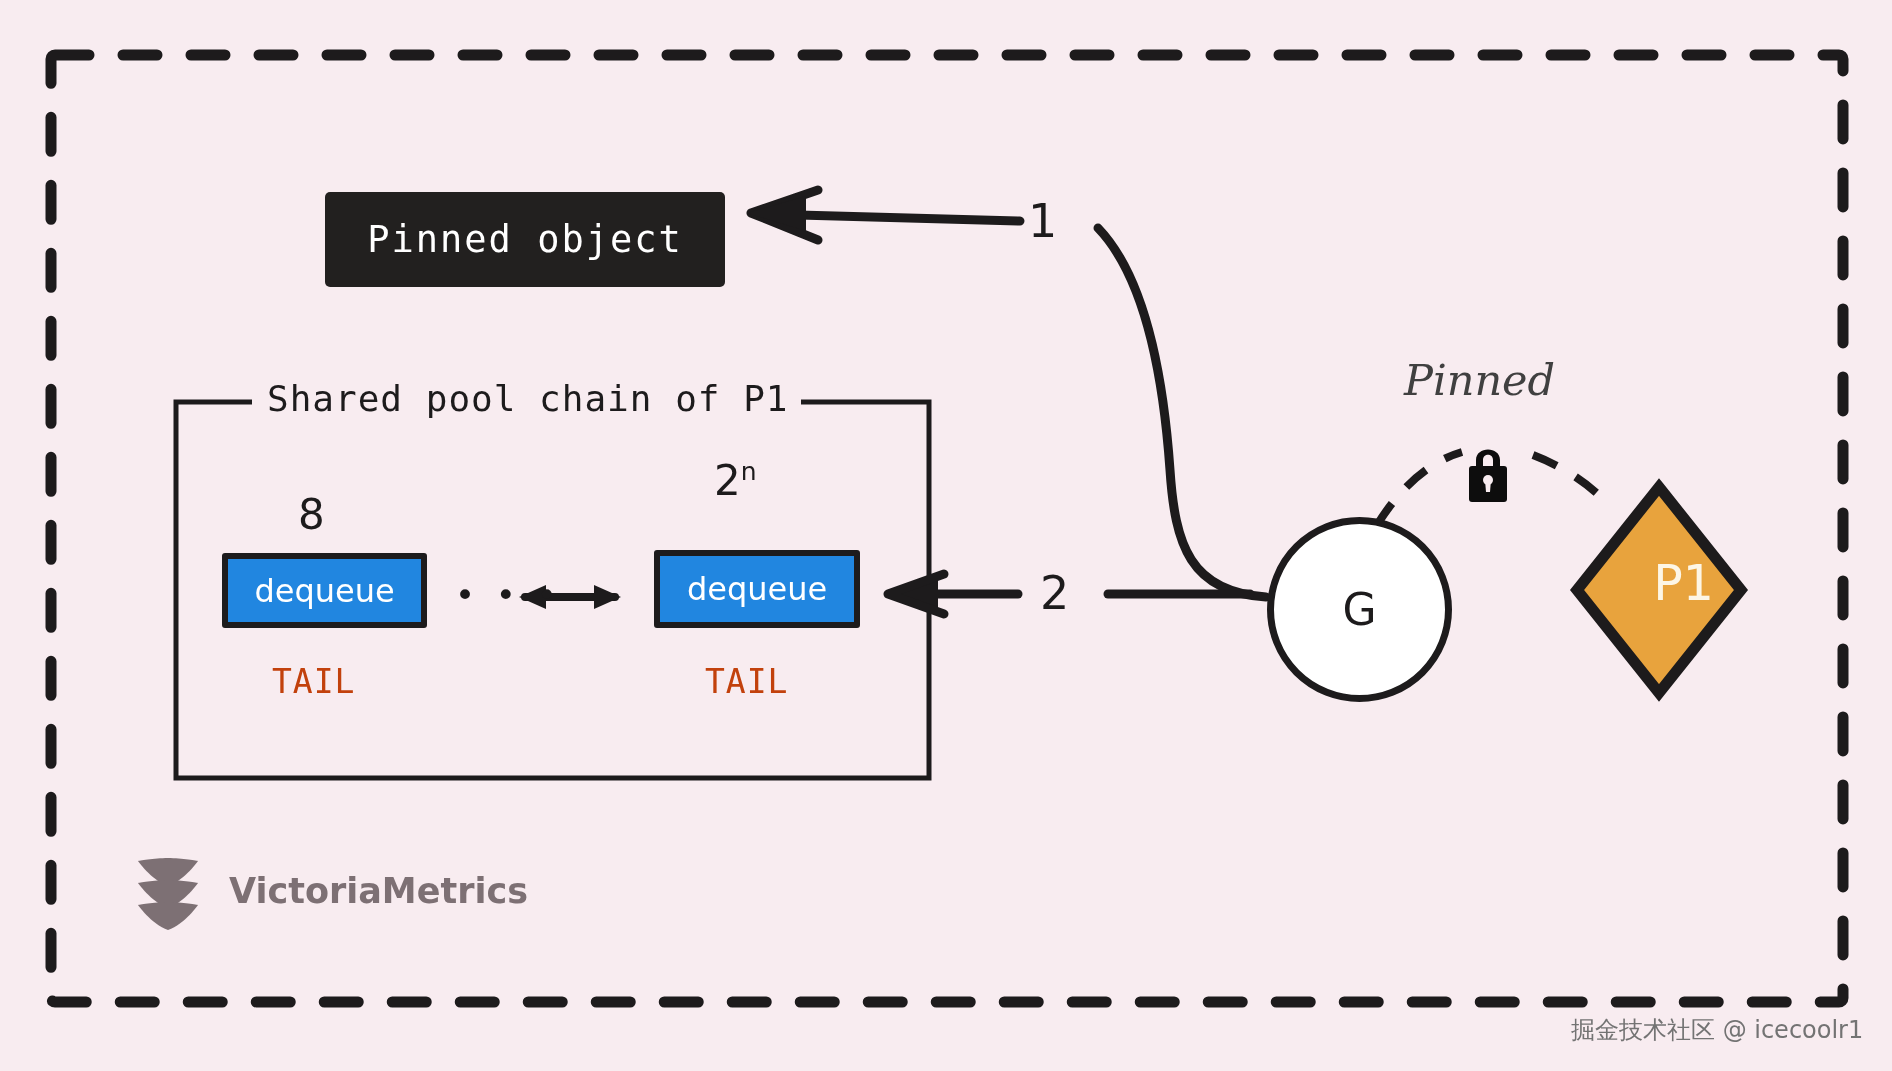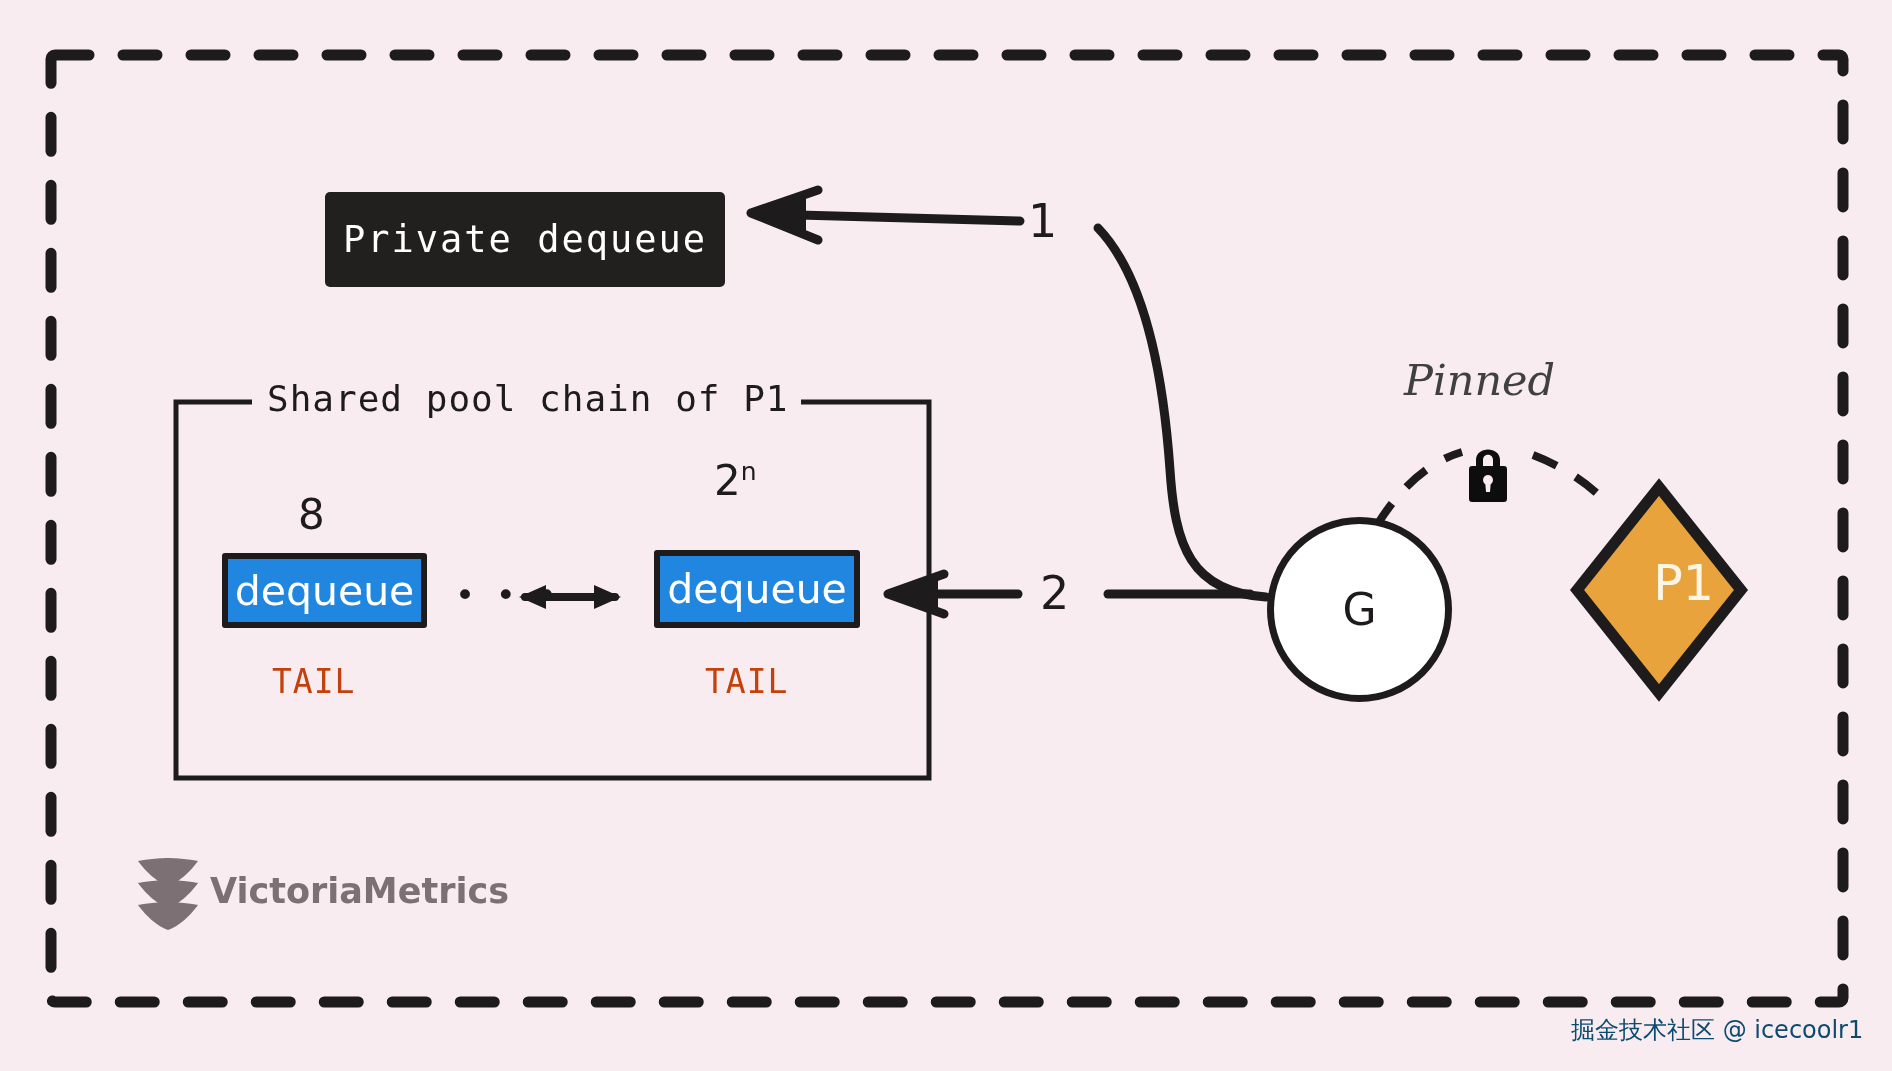--- a/index.html
+++ b/index.html
@@ -67,21 +67,21 @@
     border-radius: 3px;
     display: flex;
     align-items: center;
     justify-content: center;
     box-sizing: border-box;
     z-index: 2;
   }
   .dq-label {
     color: #ffffff;
     font-family: "DejaVu Sans", sans-serif;
-    font-size: 41px;
+    font-size: 32px;
     font-weight: 500;
     white-space: nowrap;
   }
   #dq-tail { left: 222px; top: 553px; width: 205px; height: 75px; }
   #dq-head { left: 654px; top: 550px; width: 206px; height: 78px; }
 
   .cap-label {
     position: absolute;
     font-family: "DejaVu Sans", sans-serif;
     font-size: 42px;
@@ -162,43 +162,43 @@
     font-family: "DejaVu Sans", sans-serif;
     font-size: 49px;
     color: #fdf6e6;
     z-index: 4;
     white-space: nowrap;
   }
 
   
   .vm-logo {
     position: absolute;
-    left: 148px;
+    left: 136px;
     top: 855px;
     display: flex;
     align-items: center;
-    gap: 0;
+    gap: 31px;
     z-index: 3;
   }
   .vm-text {
     font-family: "DejaVu Sans", sans-serif;
     font-size: 35px;
     font-weight: bold;
     color: #7d7074;
     white-space: nowrap;
   }
 
   
   .watermark {
     position: absolute;
     left: 1571px;
     top: 1014px;
     font-family: "DejaVu Sans", sans-serif;
     font-size: 24px;
-    color: #0c4a6e;
+    color: #737373;
     white-space: nowrap;
     z-index: 3;
   }
 </style>
 </head>
 <body>
 
 <div id="canvas">
 
   <svg id="svg-layer" viewBox="0 0 1892 1071">
@@ -246,21 +246,21 @@
     </g>
 
     <g transform="translate(138,858)">
       <path d="M 0 3 C 0 3 16 0 30 0 C 44 0 60 3 60 3 C 60 3 47 22 30 28 C 13 22 0 3 0 3 Z" fill="#7d7074"></path>
       <path d="M 0 25 C 0 25 16 22 30 22 C 44 22 60 25 60 25 C 60 25 47 44 30 50 C 13 44 0 25 0 25 Z" fill="#7d7074"></path>
       <path d="M 0 47 C 0 47 16 44 30 44 C 44 44 60 47 60 47 C 60 47 47 66 30 72 C 13 66 0 47 0 47 Z" fill="#7d7074"></path>
     </g>
   </svg>
 
   <div class="private-box">
-    <span class="private-box-label">Private dequeue</span>
+    <span class="private-box-label">Pinned object</span>
   </div>
 
   <div class="pool-fieldset-label">Shared pool chain of P1</div>
 
   <div class="cap-label" id="cap-tail">
     <span>8</span>
   </div>
   <div class="dq" id="dq-tail">
     <span class="dq-label">dequeue</span>
   </div>

